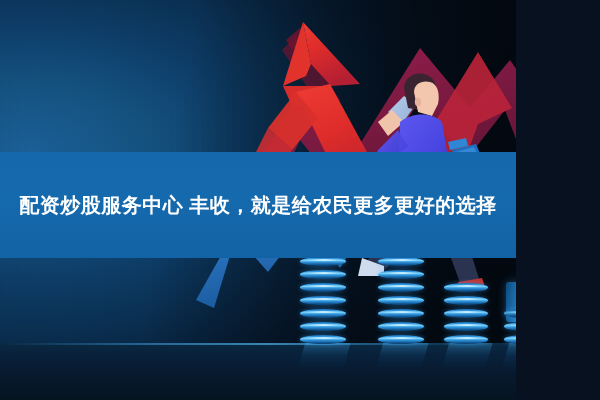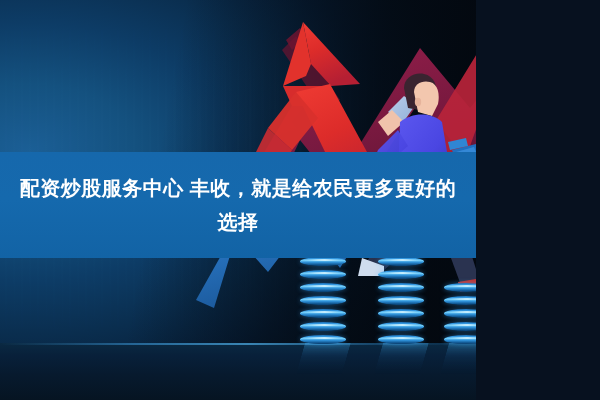--- a/index.html
+++ b/index.html
@@ -1,20 +1,20 @@
 <!DOCTYPE html>
 <html><head>
 <meta charset="utf-8">
 <style>
   html,body{margin:0;padding:0;background:#07111f;}
   body{font-family:"Liberation Sans","DejaVu Sans",sans-serif;}
 
   #stage{
     position:relative;
-    width:476px;height:400px;
+    width:516px;height:400px;
     overflow:hidden;
     background:#071320;
   }
 
   
   .bg-base{
     position:absolute;inset:0;
     background:
       radial-gradient(125% 95% at 6% 38%, #1b5f96 0%, #14517f 18%, #0d3c66 34%, #0a2e4f 48%, #071f39 62%, #061626 76%, #050f1b 100%);
   }

